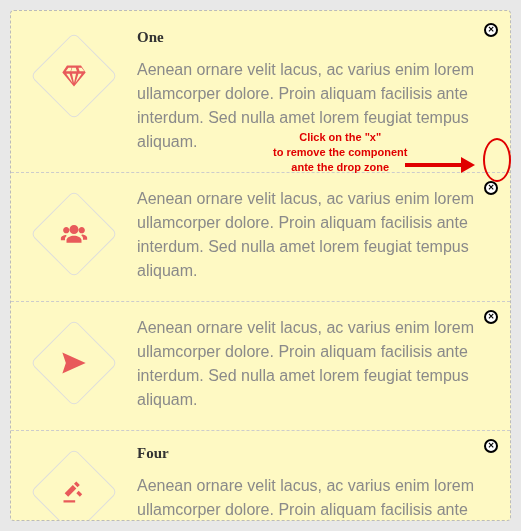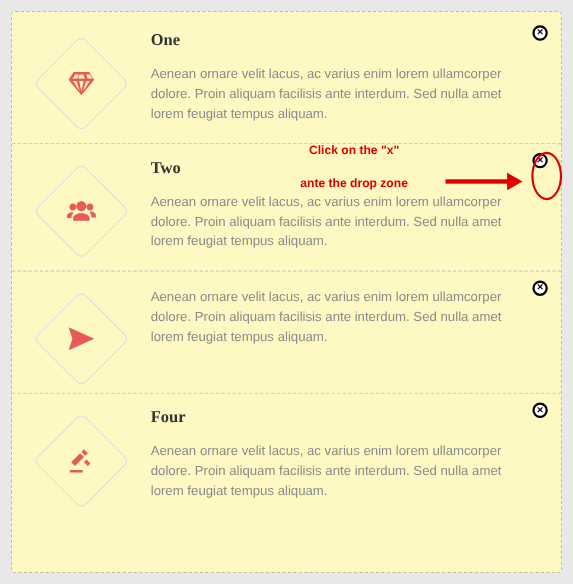--- a/index.html
+++ b/index.html
@@ -54,21 +54,21 @@
     padding-right: 10px;
   }
   .title {
     font-weight: bold;
     font-size: 15px;
     color: #333;
     margin-bottom: 12px;
   }
   .desc {
     font-family: Arial, Helvetica, sans-serif;
-    font-size: 12px;
+    font-size: 16px;
     color: #8a8a8a;
     line-height: 1.5;
   }
   .close {
     position: absolute;
     top: 8px;
     right: 12px;
     width: 14px;
     height: 14px;
     border: 2px solid #000;
@@ -158,21 +158,20 @@
   <div class="item">
     <div class="close"></div>
     <div class="icon-wrap">
       <div class="diamond">
         <svg width="30" height="30" viewBox="0 0 24 24">
             <path d="M12 12c2 0 3.6-1.6 3.6-3.6S14 4.8 12 4.8 8.4 6.4 8.4 8.4 10 12 12 12zm-6.2-.6c1.4 0 2.5-1.1 2.5-2.5S7.2 6.4 5.8 6.4 3.3 7.5 3.3 8.9s1.1 2.5 2.5 2.5zm12.4 0c1.4 0 2.5-1.1 2.5-2.5s-1.1-2.5-2.5-2.5-2.5 1.1-2.5 2.5 1.1 2.5 2.5 2.5zM12 13.4c-2.8 0-6 1.4-6 3.6v2h12v-2c0-2.2-3.2-3.6-6-3.6zm-6.2-.6c-1.9 0-4.3 1-4.3 2.6V17h3.3v-1c0-1 .5-1.9 1.4-2.6-.2 0-.3-.1-.4-.1zm12.4 0c-.1 0-.3 0-.4.1.9.7 1.4 1.6 1.4 2.6v1h3.3v-1.6c0-1.6-2.4-2.6-4.3-2.6z"></path>
           </svg>
       </div>
     </div>
     <div class="content">
-      <div class="title">Two</div>
       <div class="desc">Aenean ornare velit lacus, ac varius enim lorem ullamcorper dolore. Proin aliquam facilisis ante interdum. Sed nulla amet lorem feugiat tempus aliquam.</div>
     </div>
   </div>
 
   <div class="item">
     <div class="close"></div>
     <div class="icon-wrap">
       <div class="diamond">
         <svg width="28" height="28" viewBox="0 0 24 24">
             <path d="M2 3l20 9-20 9 3-9-3-9zm4 3.5L17 12 6 17.5 8 12 6 6.5z"></path>
@@ -196,20 +195,20 @@
     <div class="content">
       <div class="title">Four</div>
       <div class="desc">Aenean ornare velit lacus, ac varius enim lorem ullamcorper dolore. Proin aliquam facilisis ante interdum. Sed nulla amet lorem feugiat tempus aliquam.</div>
     </div>
   </div>
 
 </div>
 
 <div class="annotation">
   <span>Click on the "x"</span><br>
-  <br>
+  <span>to remove the component</span><br>
   <span>ante the drop zone</span>
 </div>
 <div class="arrow">
   <div class="arrow-line"></div>
   <div class="arrow-head"></div>
 </div>
 <div class="highlight-circle"></div>
 
 </body></html>

